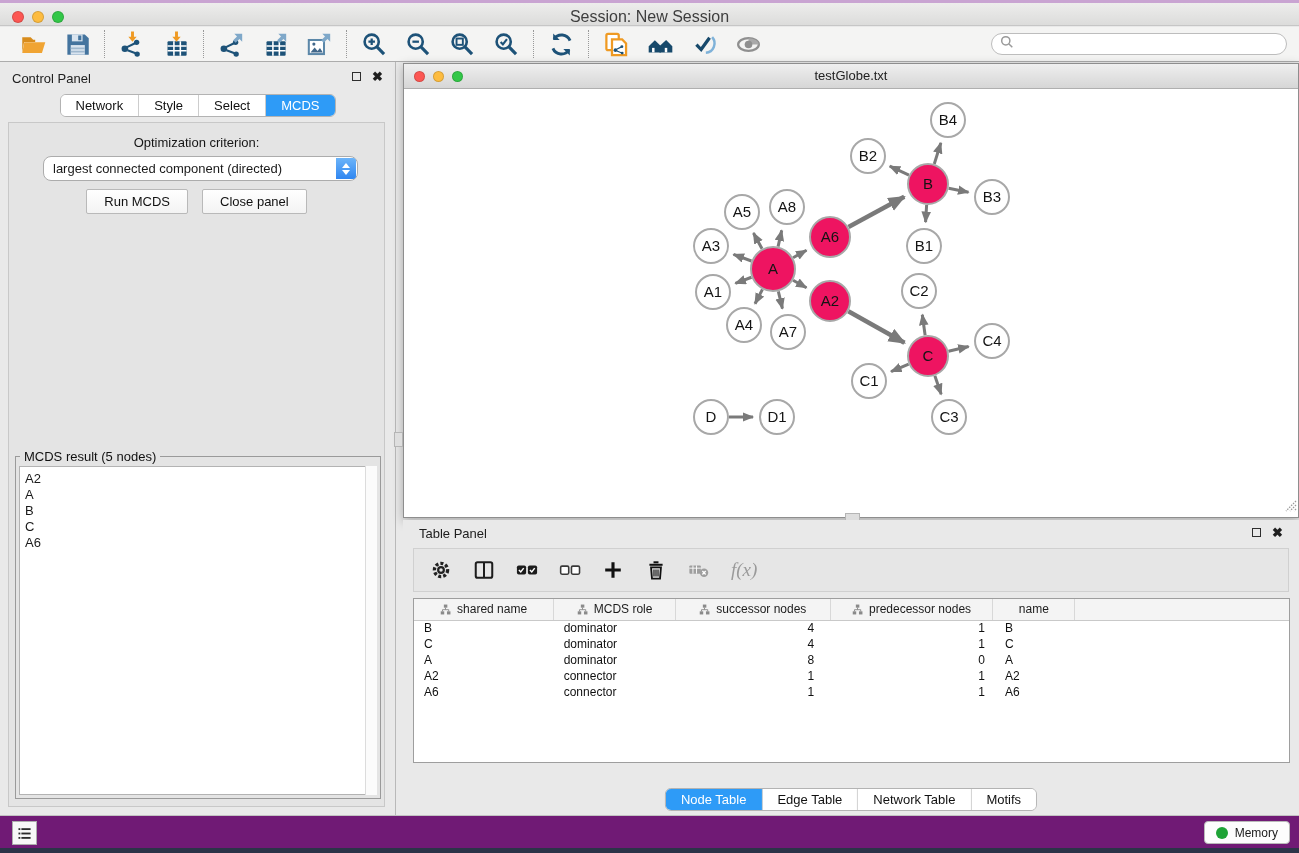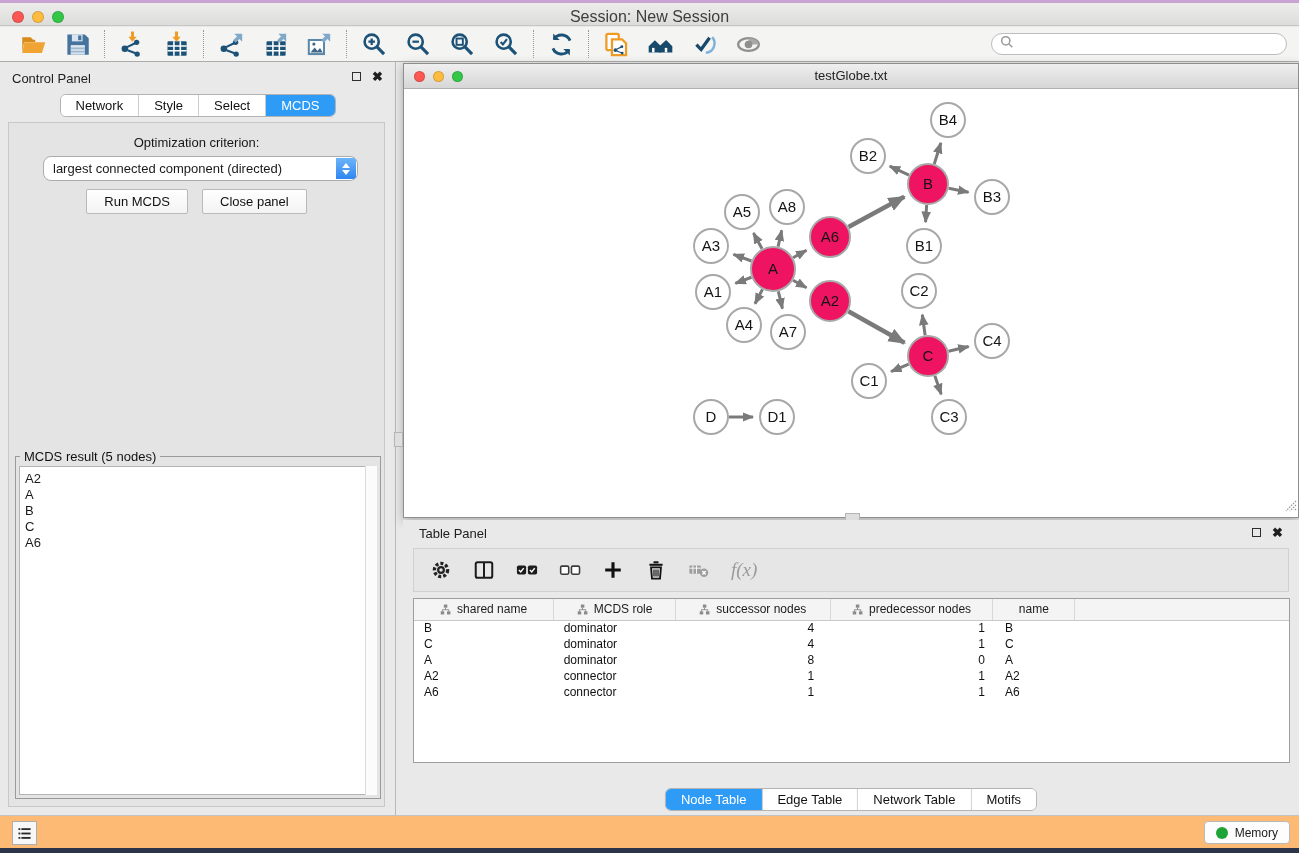--- a/index.html
+++ b/index.html
@@ -81,21 +81,21 @@
   table.node-table { border-collapse:collapse; font-size:12px; table-layout:fixed; }
   .node-table th { background:#F4F4F4; border-right:1px solid #D8D8D8; border-bottom:1px solid #C9C9C9;
                    height:21px; font-weight:normal; font-size:12px; color:#1c1c1c; text-align:center; cursor:pointer; }
   .node-table th .th-inner { display:flex; align-items:center; justify-content:center; gap:6px; }
   .node-table td { height:16px; color:#101010; white-space:nowrap; overflow:hidden; }
   .node-table td.al { text-align:left; padding-left:10px; }
   .node-table td.ar { text-align:right; }
   .tp-tabs { position:absolute; top:268px; left:50%; transform:translateX(-50%); }
 
   
-  .status-bar { position:absolute; left:0; top:815px; width:100%; height:33px; background:#fdba74; border-top:1px solid #C2C2C2;text-align:center; }
+  .status-bar { position:absolute; left:0; top:815px; width:100%; height:33px; background:#701a75; border-top:1px solid #C2C2C2;text-align:center; }
   .list-btn { position:absolute; left:12px; top:5px; width:25px; height:24px; background:#F7F7F7;
               border:1px solid #ADADAD; display:flex; align-items:center; justify-content:center; cursor:pointer; }
   .memory-btn { position:absolute; right:9px; top:5px; height:23px; background:#FDFDFD; border:1px solid #B9B9B9;
                 border-radius:4px; display:flex; align-items:center; gap:7px; padding:0 11px; font-size:12px; cursor:pointer; }
   .mem-dot { width:12px; height:12px; border-radius:50%; background:#1EA336; }
   .bottom-strip { position:absolute; left:0; top:848px; width:100%; height:5px; background:#2B3448; }
 </style>
 </head>
 <body>
 

